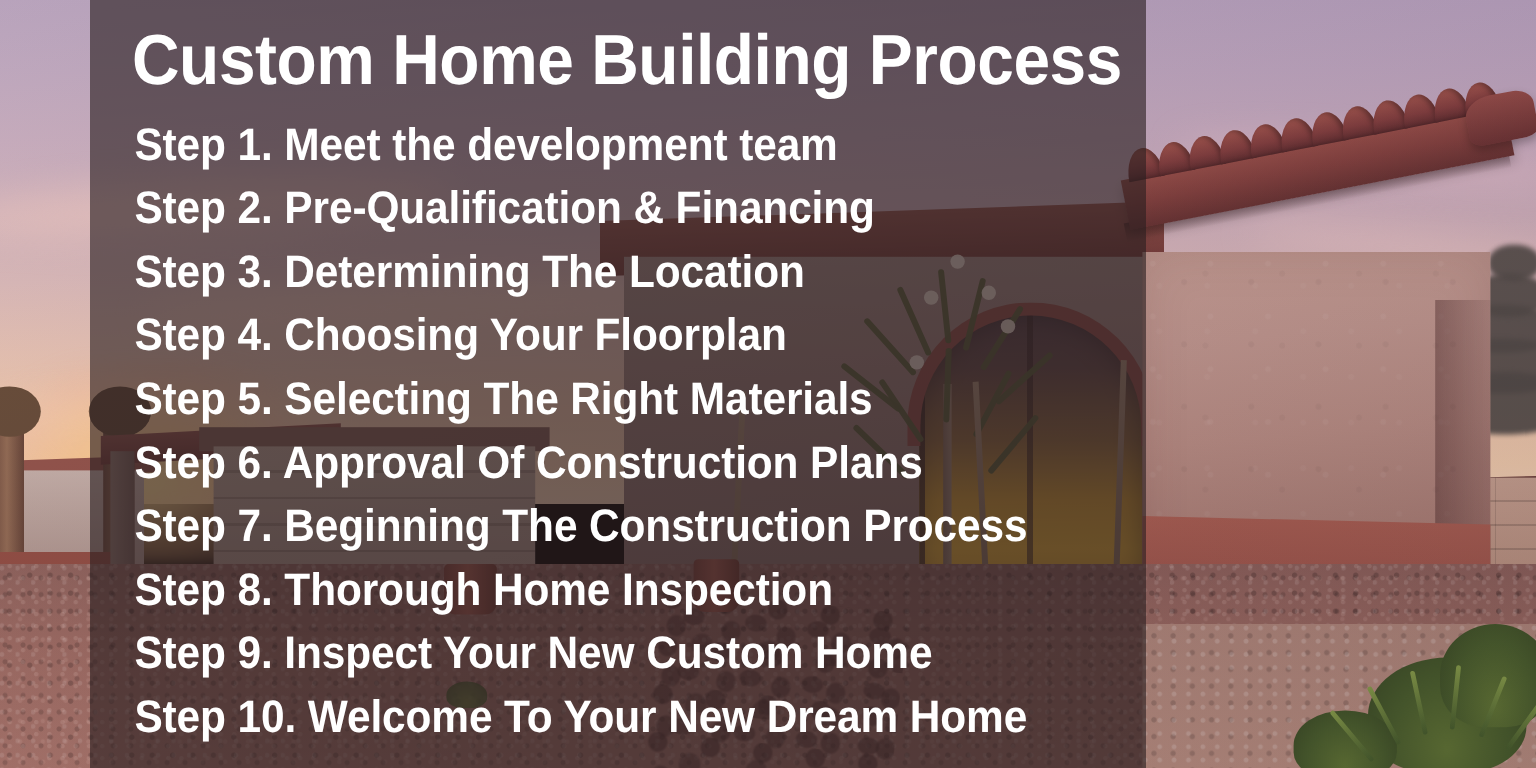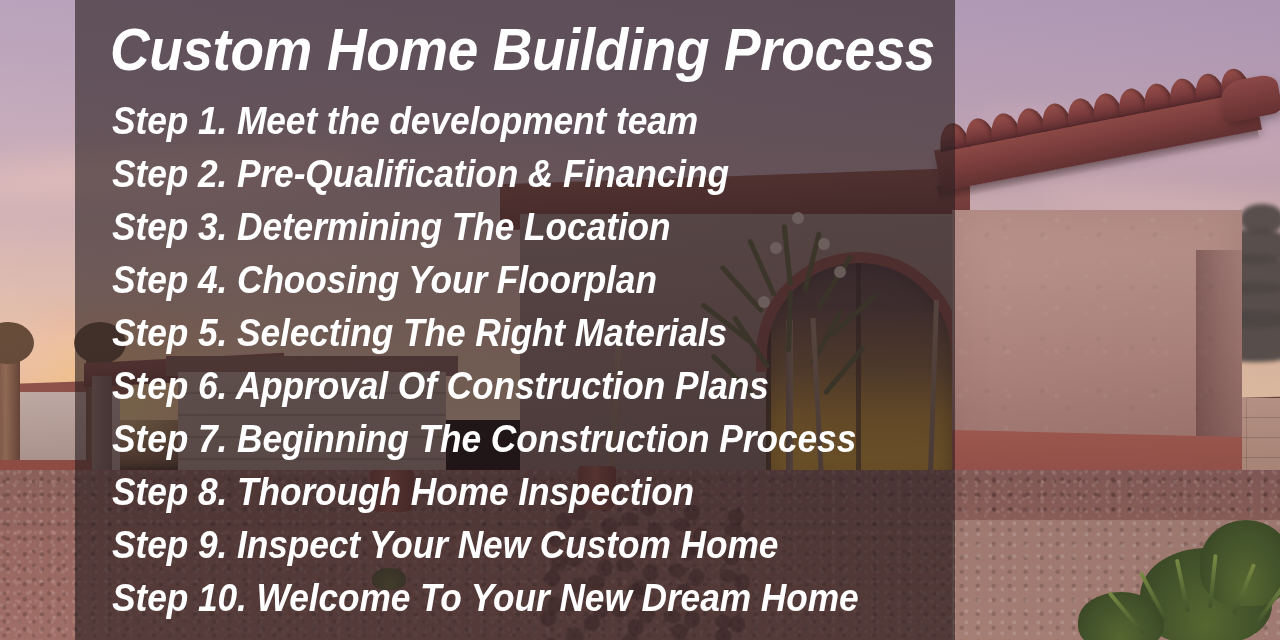--- a/index.html
+++ b/index.html
@@ -447,21 +447,21 @@
     position: absolute;
     left: 75px; top: 0;
     width: 880px; height: 640px;
     background: rgba(42, 30, 33, 0.62);
   }
 
   
   .text-block {
     position: absolute;
     left: 110px; top: 0;
-    width: 840px; height: 640px; font-style: italic;
+    width: 840px; height: 640px;
   }
   .headline {
     position: absolute;
     left: 0; top: 21px;
     margin: 0;
     font-size: 59px;
     line-height: 1;
     font-weight: 700;
     letter-spacing: -0.4px;
     color: #ffffff;

